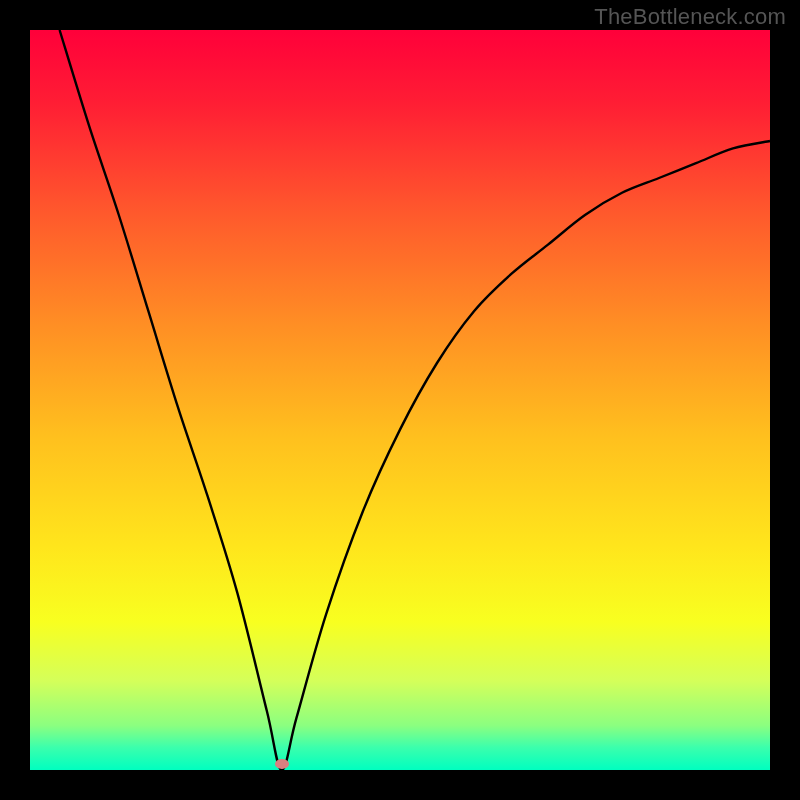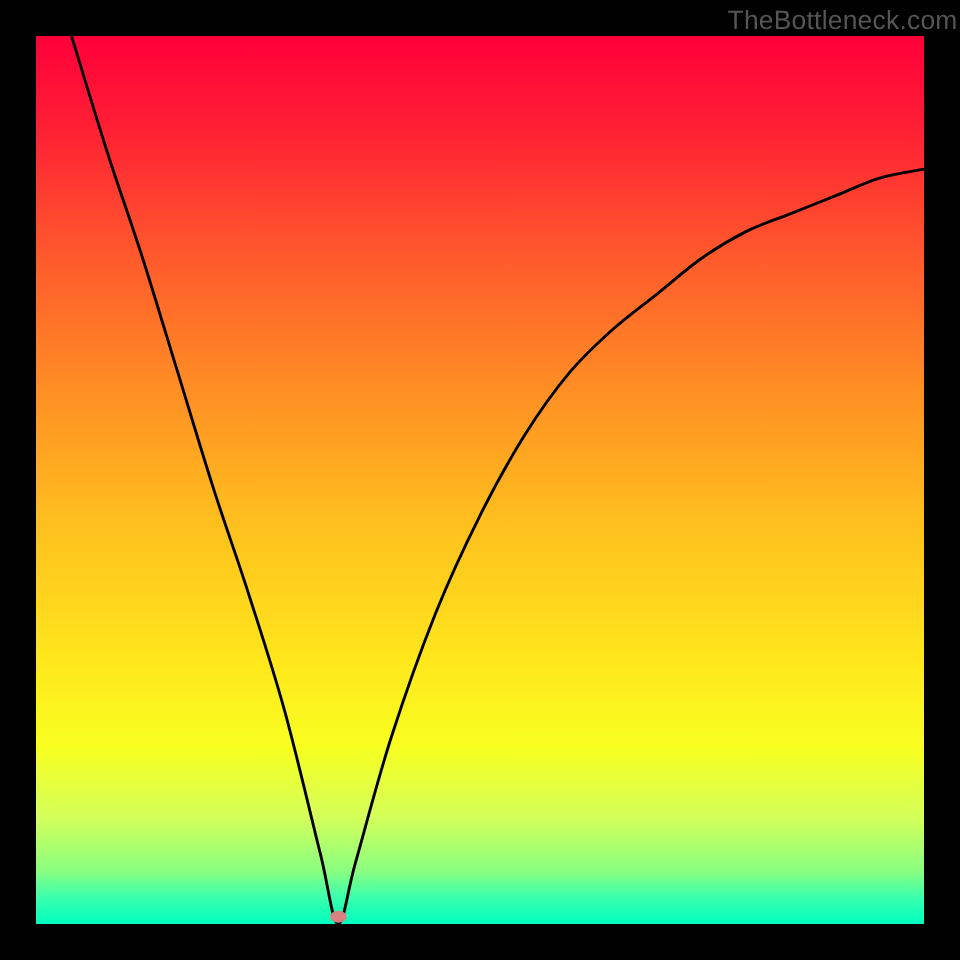--- a/index.html
+++ b/index.html
@@ -15,21 +15,21 @@
     position: relative;
     width: 800px;
     height: 800px;
   }
   svg {
     display: block;
   }
   .watermark {
     position: absolute;
     top: 4px;
-    right: 2px;
+    right: 14px;
     color: #555;
     font-size: 22px;
     letter-spacing: 0.2px;
     user-select: none;
   }
 </style>
 </head>
 <body>
 
 <div class="canvas-wrap">

